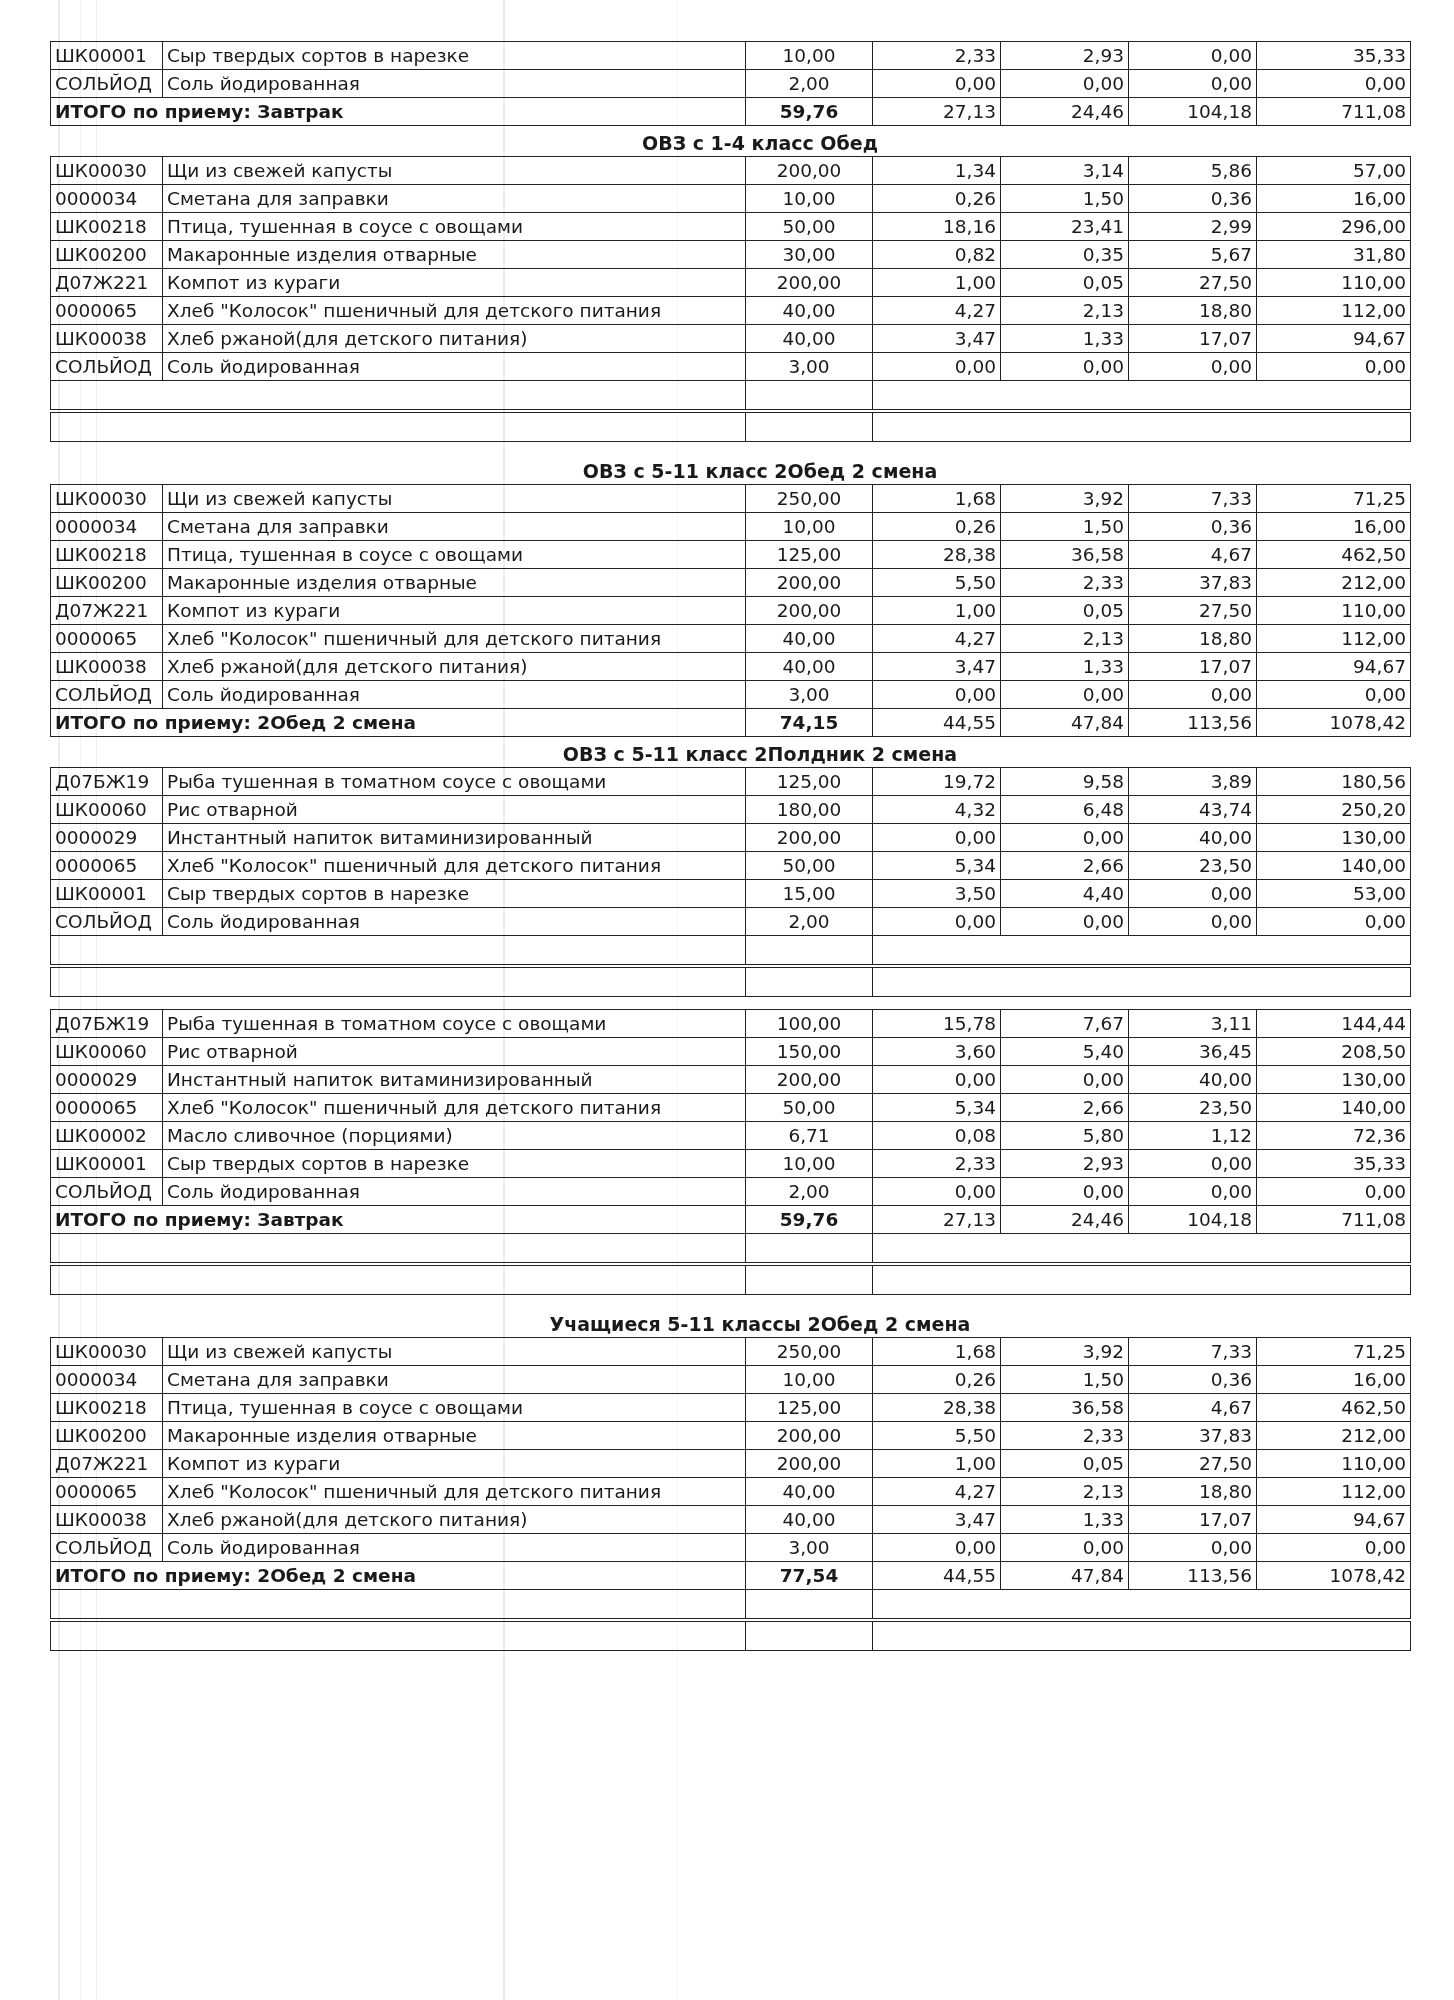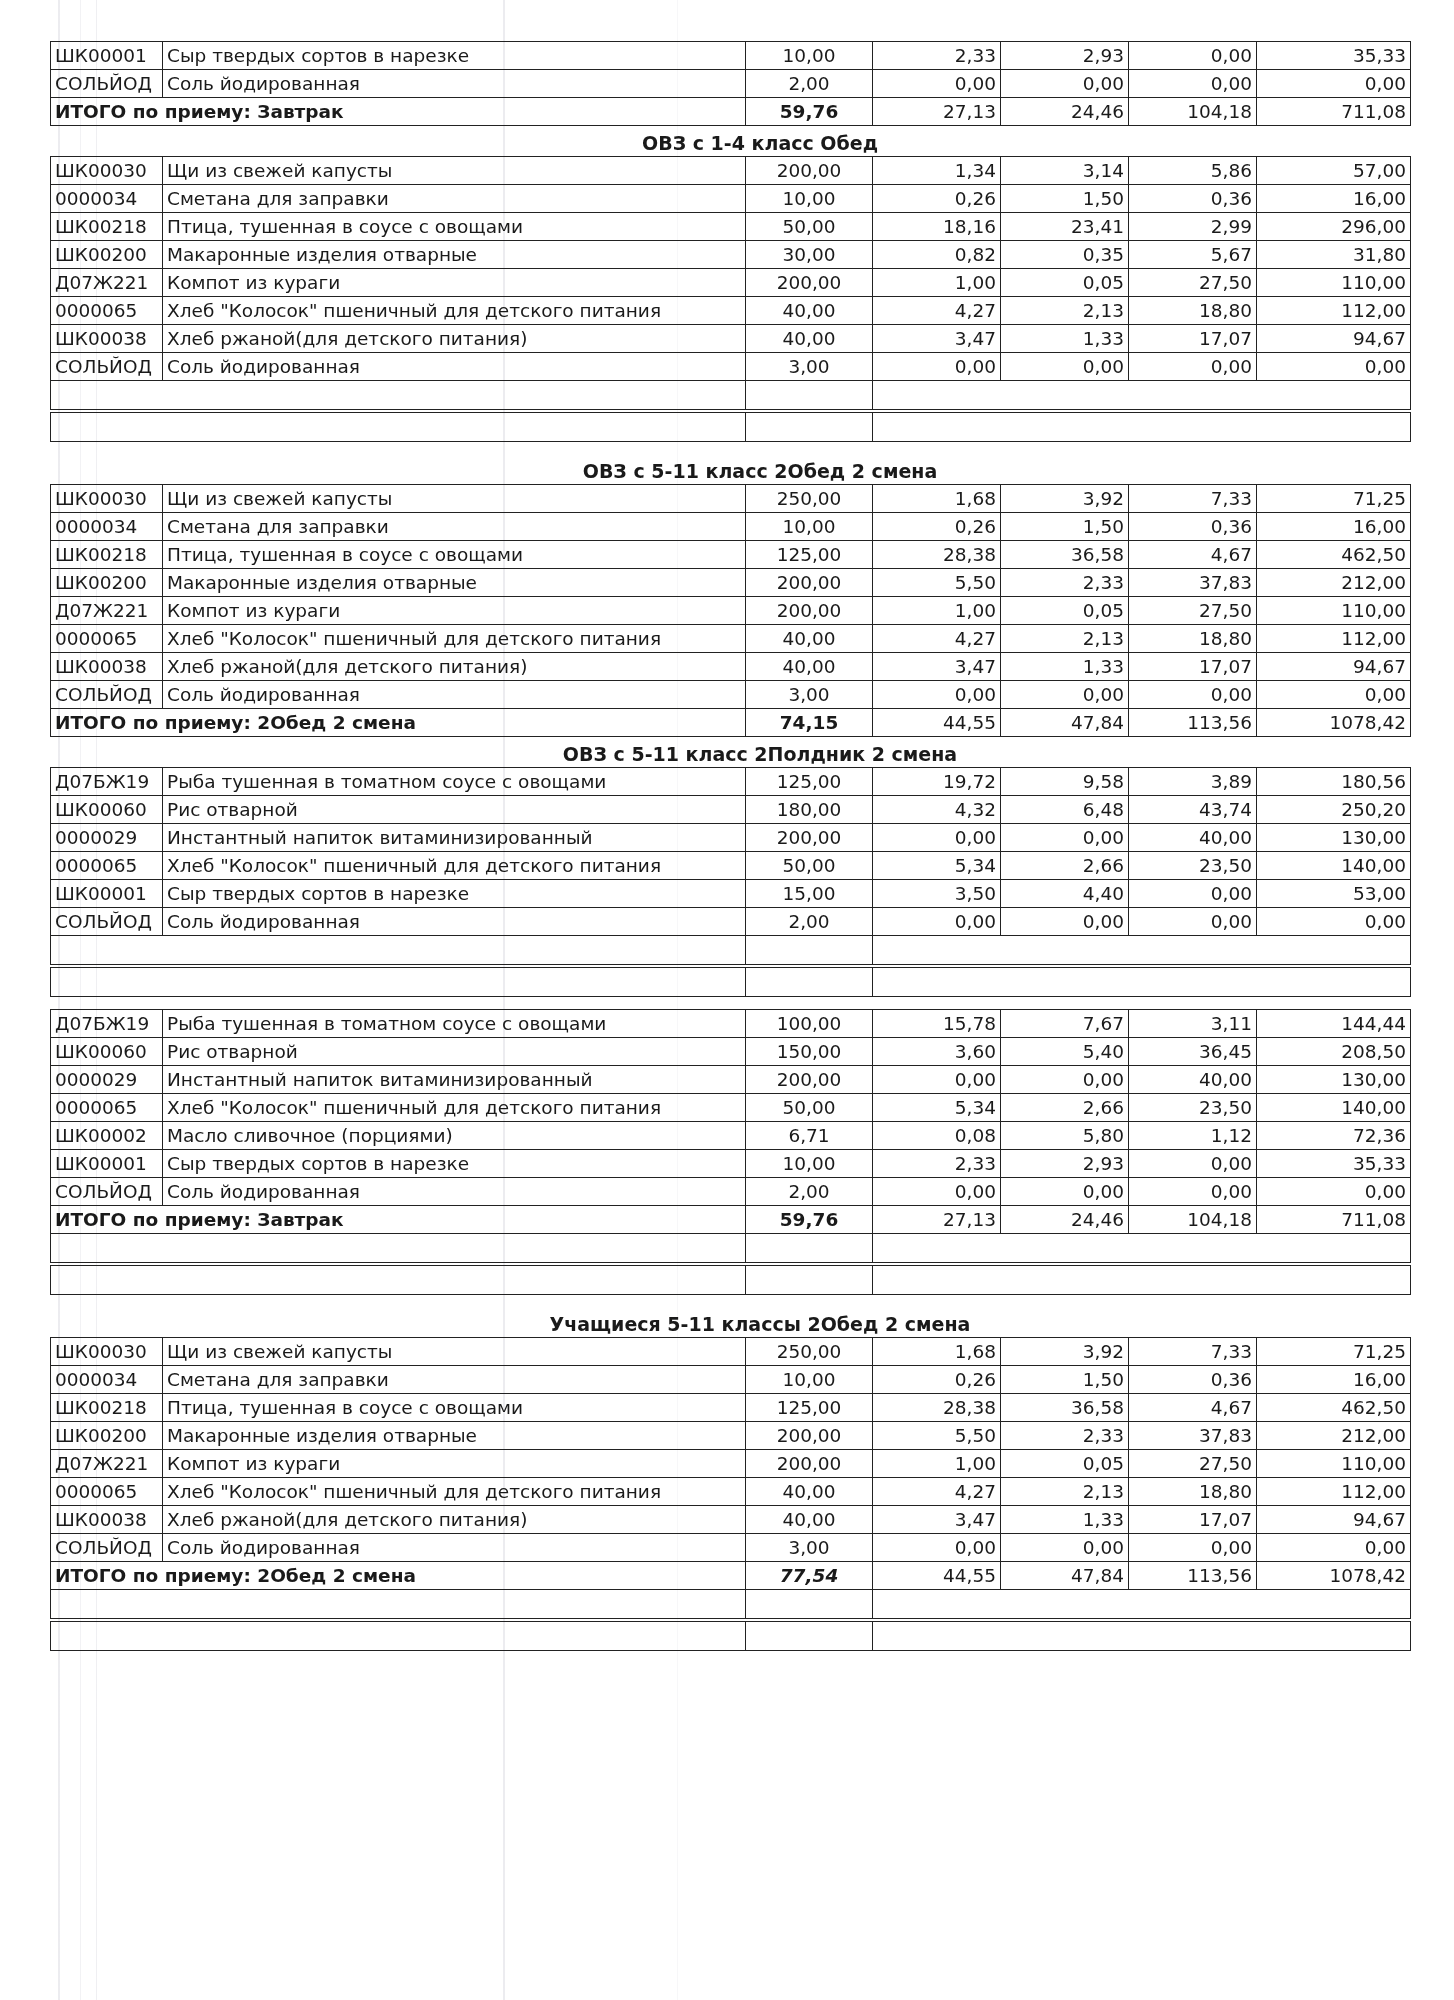--- a/index.html
+++ b/index.html
@@ -532,21 +532,21 @@
           <td>СОЛЬЙОД</td>
           <td>Соль йодированная</td>
           <td class="yield">3,00</td>
           <td class="num">0,00</td>
           <td class="num">0,00</td>
           <td class="num">0,00</td>
           <td class="num">0,00</td>
         </tr>
         <tr class="total">
           <td colspan="2">ИТОГО по приему: 2Обед 2 смена</td>
-          <td class="yield" style="font-weight: bold; font-style: italic;">77,54</td>
+          <td class="yield" style="font-weight: bold;">77,54</td>
           <td class="num">44,55</td>
           <td class="num">47,84</td>
           <td class="num">113,56</td>
           <td class="num">1078,42</td>
         </tr>
         <tr class="empty first">
           <td colspan="2"></td>
           <td></td>
           <td colspan="4"></td>
         </tr>

